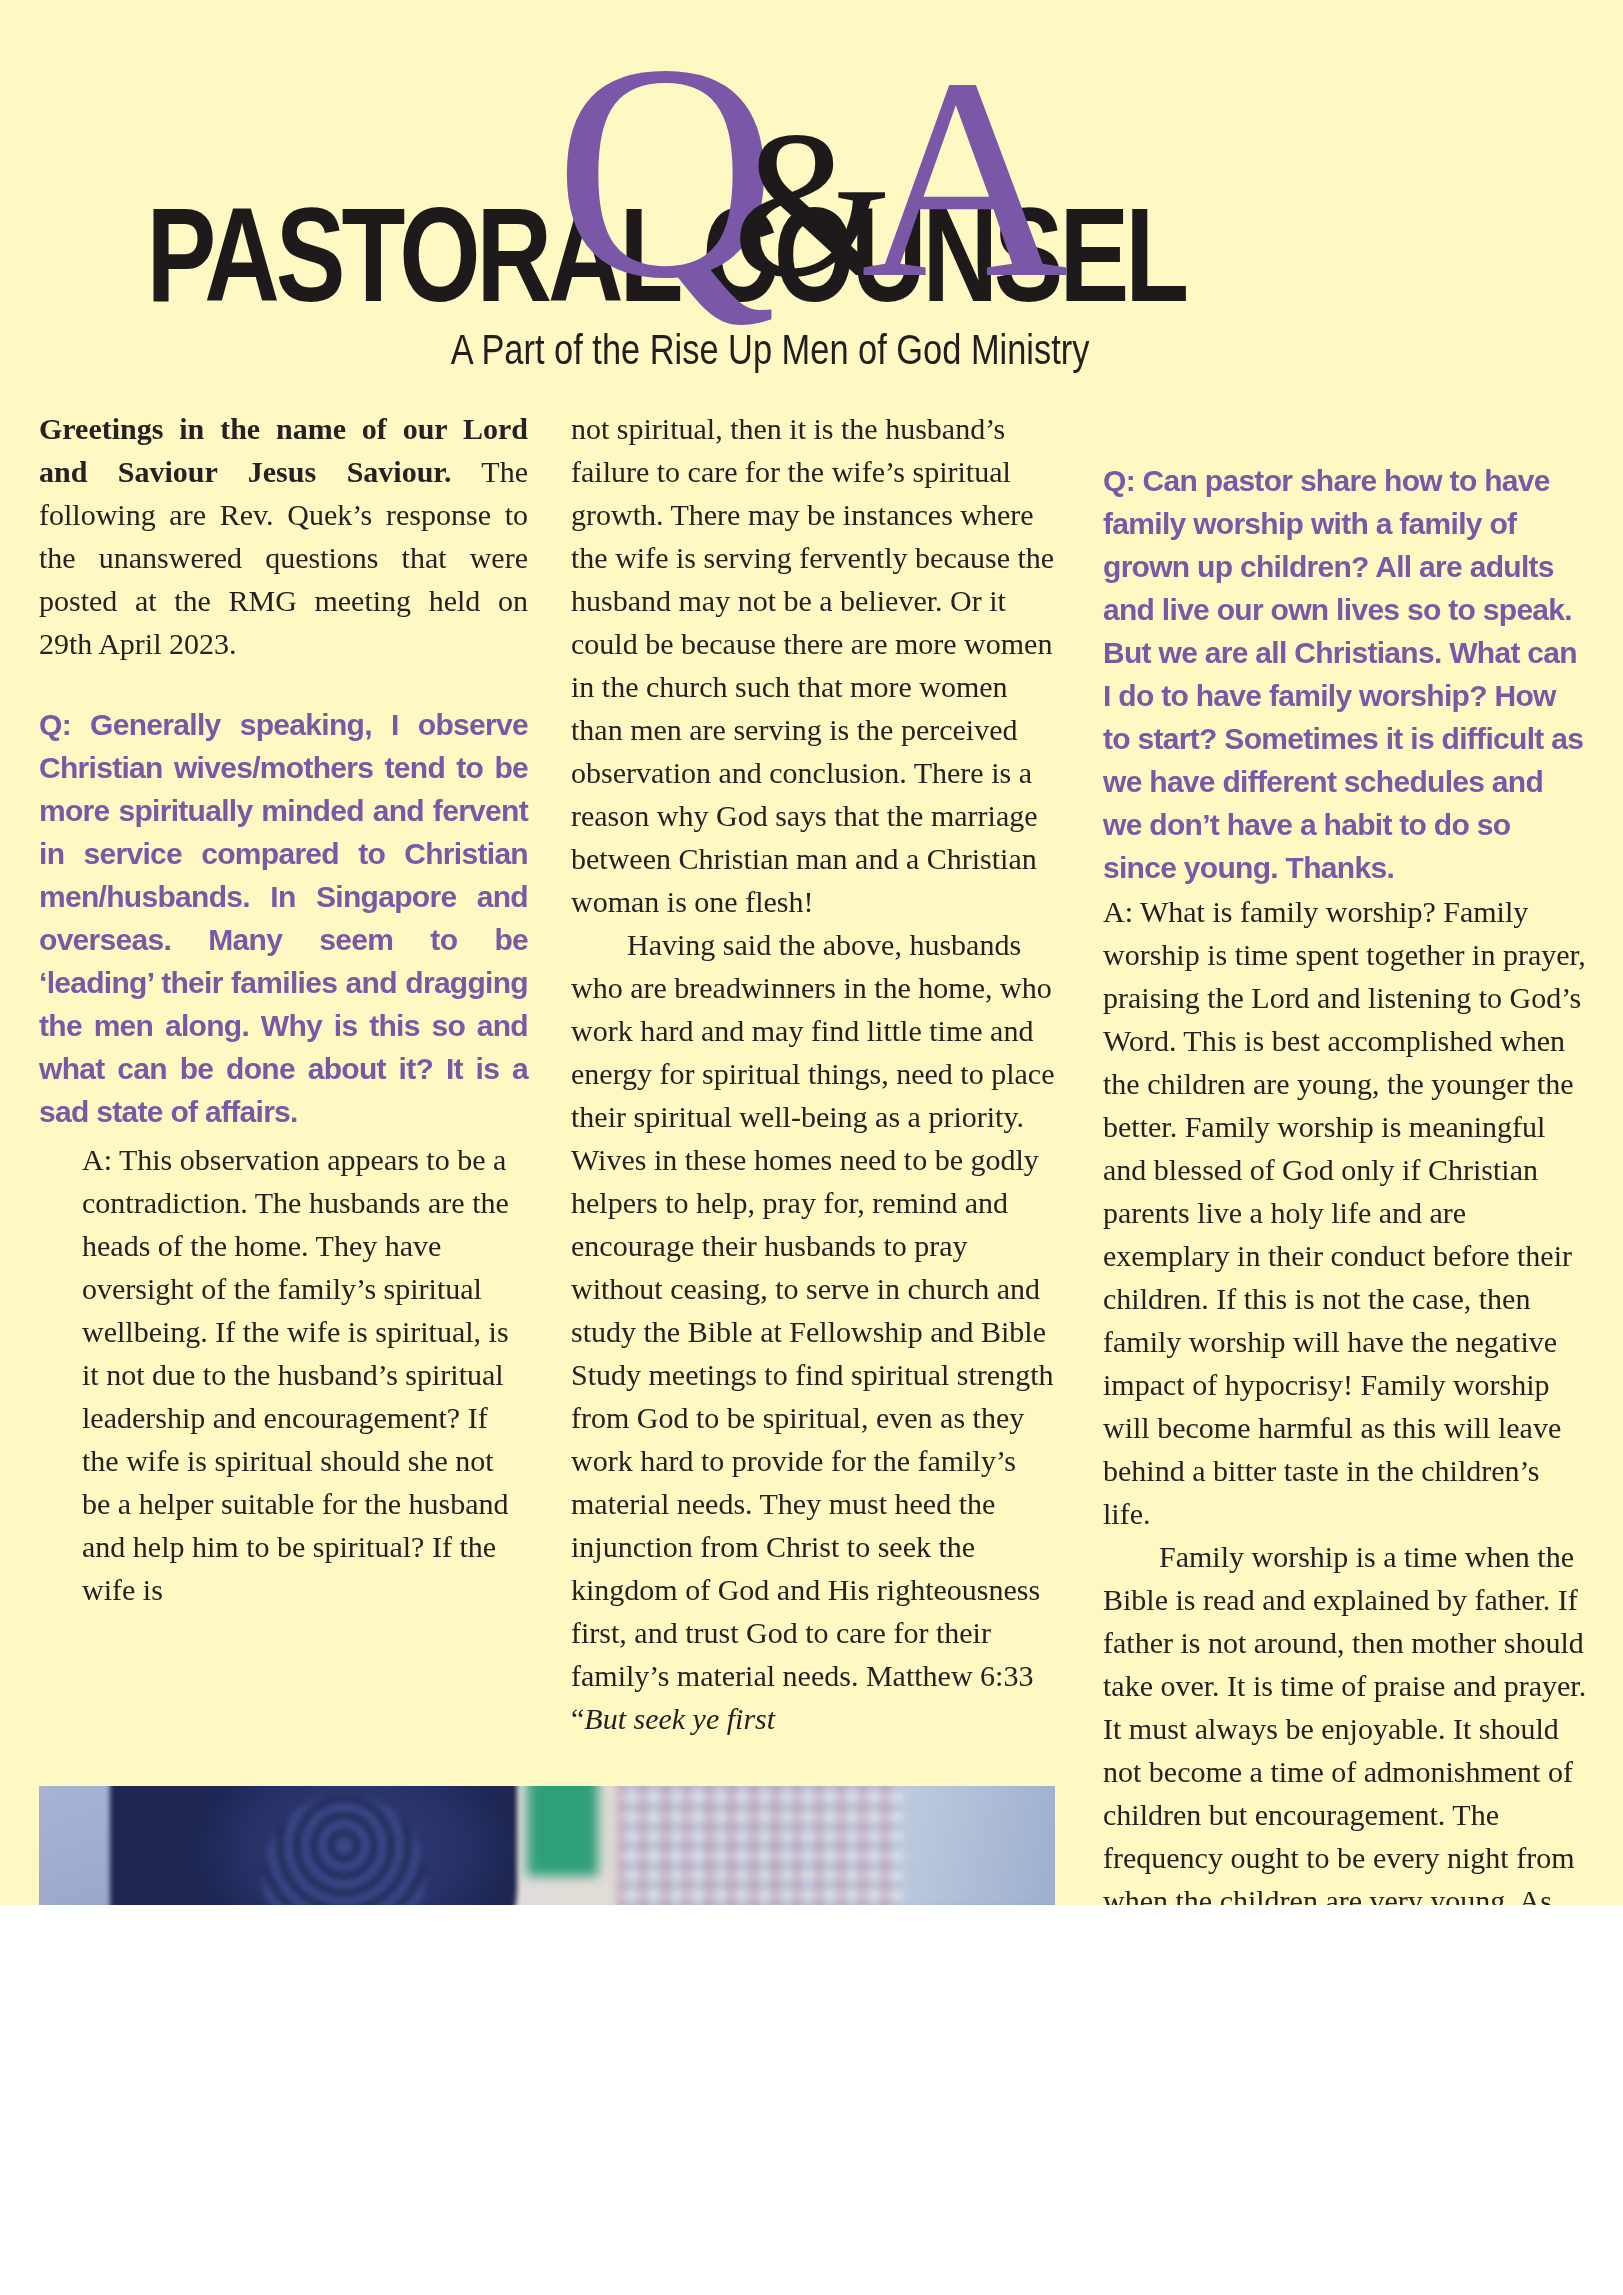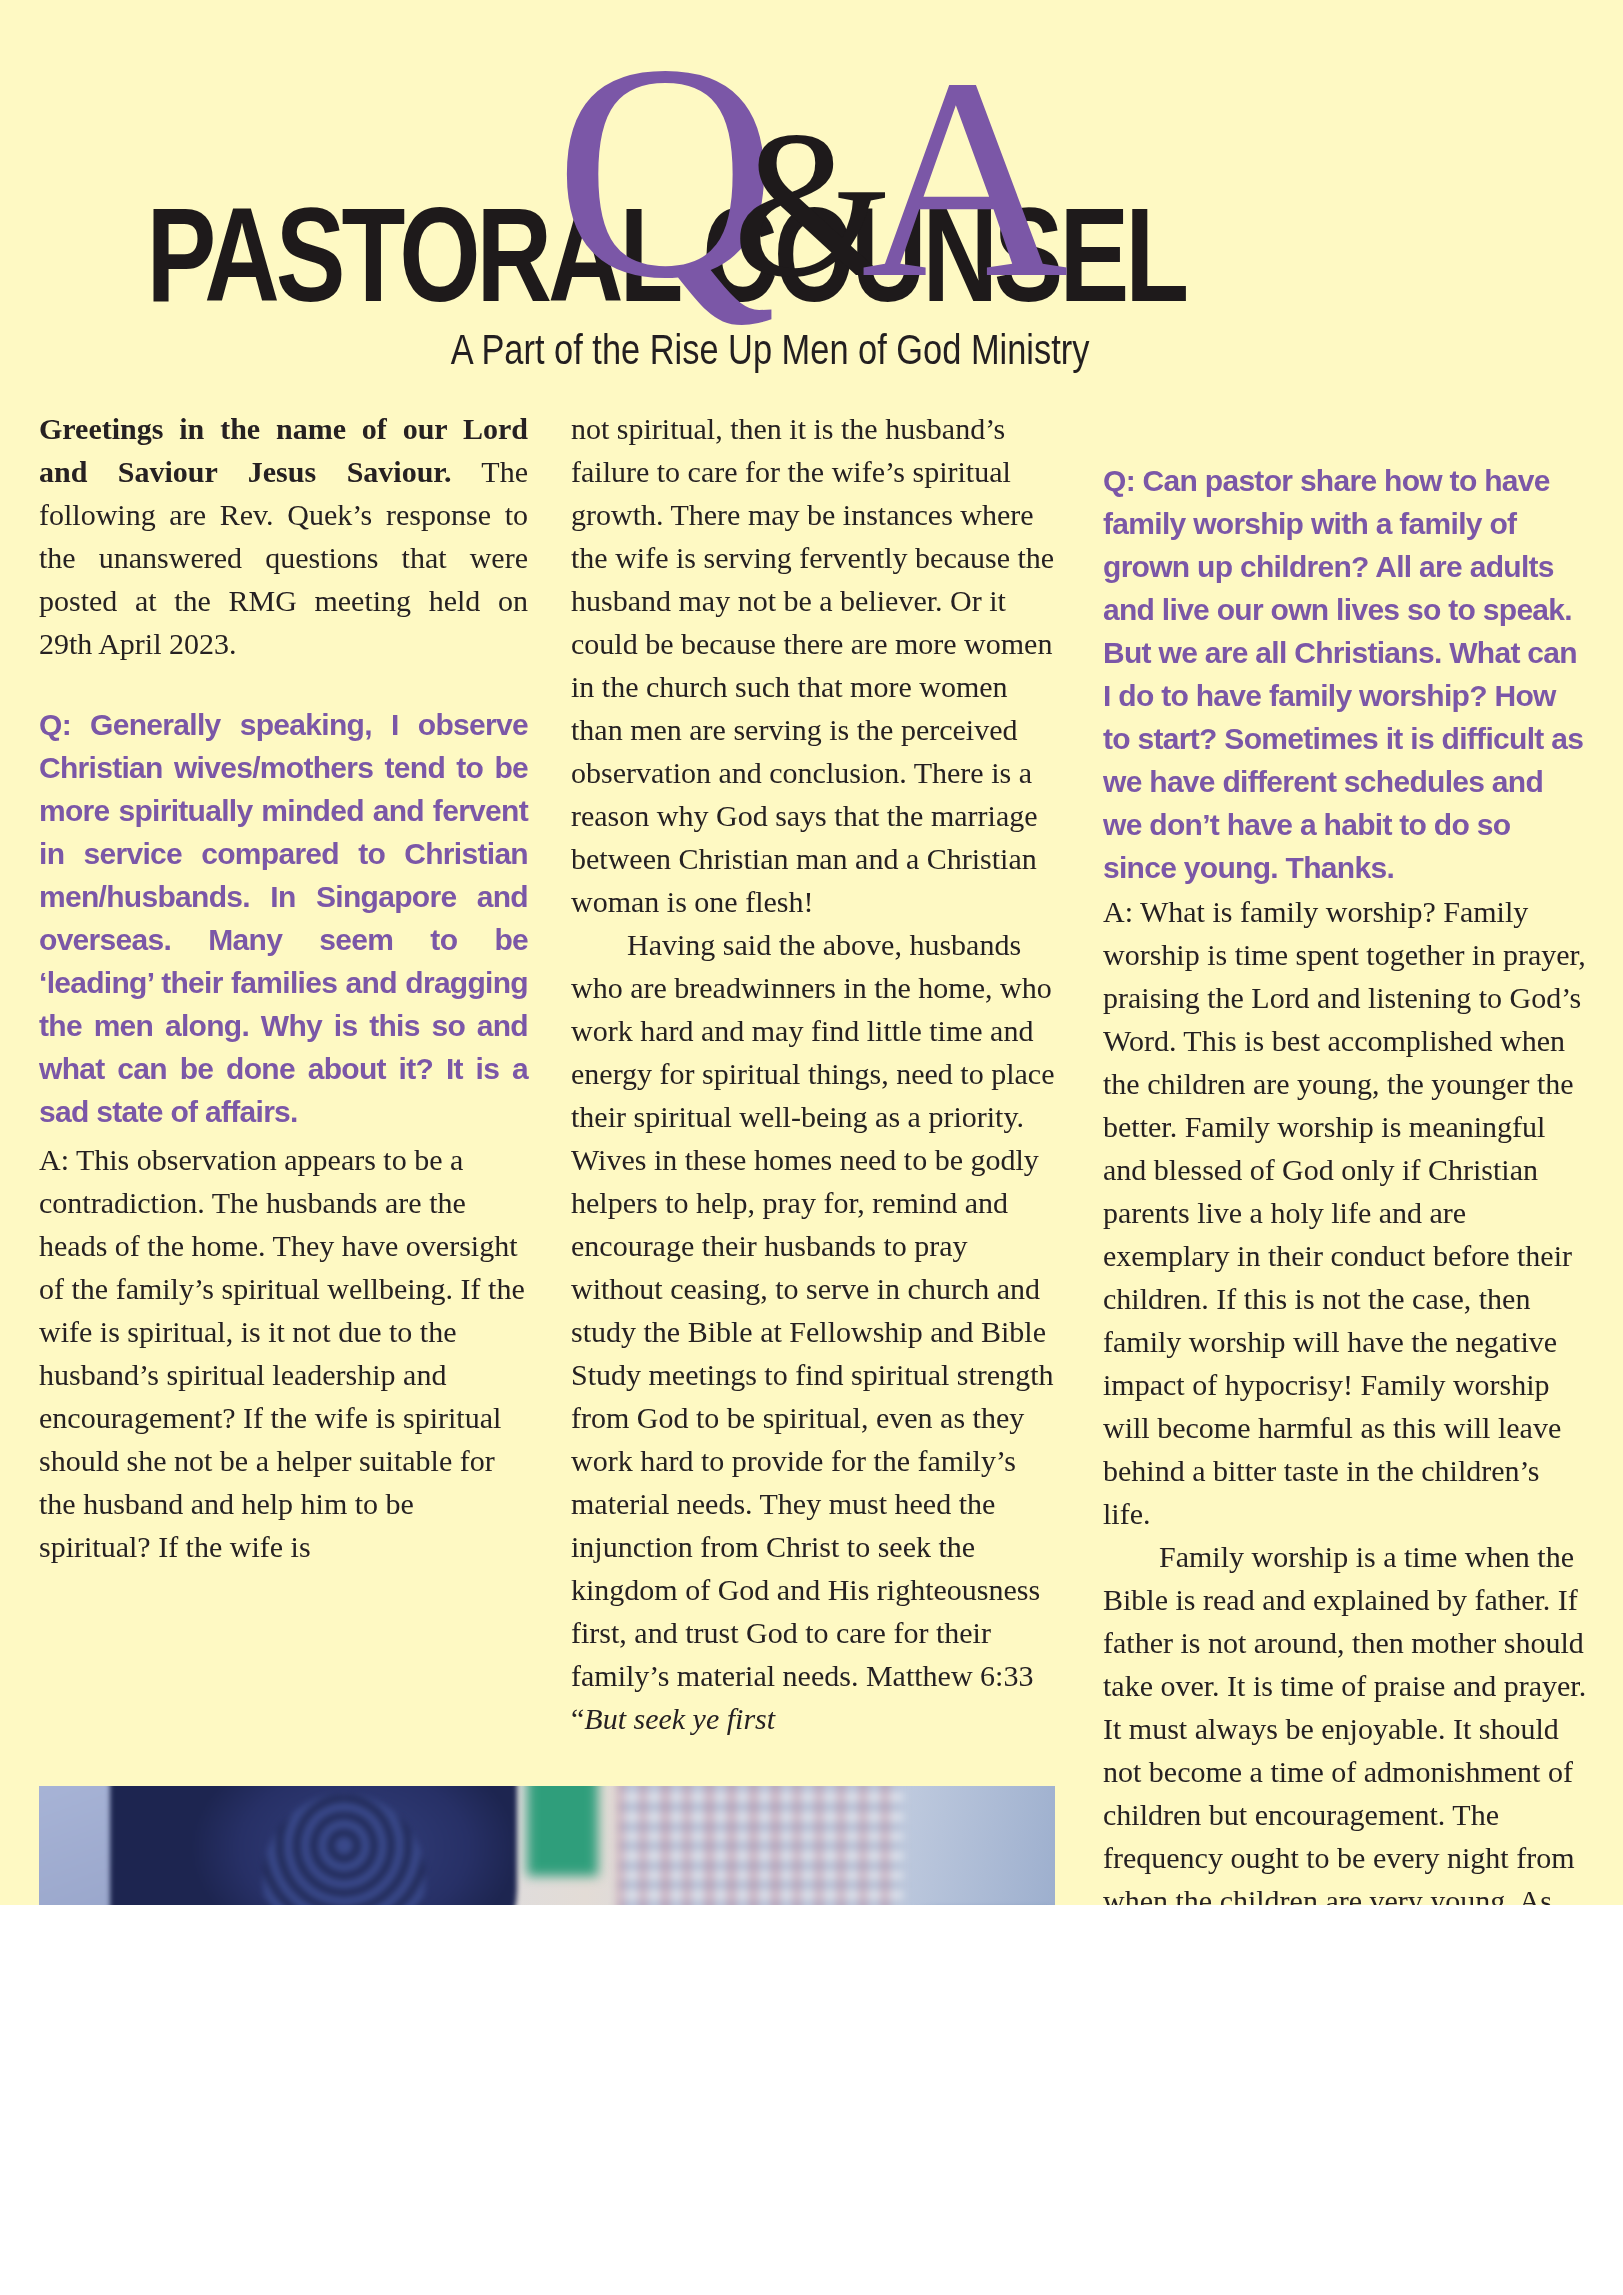--- a/index.html
+++ b/index.html
@@ -34,21 +34,21 @@
   p{margin:0;}
   .serif{font-family:"Liberation Serif",serif;color:#262122;}
   .boldlead{font-weight:bold;}
   .qtext{font-family:"Liberation Sans",sans-serif;font-weight:bold;color:#7B57A7;
          font-size:30px;line-height:43px;letter-spacing:-0.7px;}
   .family{margin-top:17px;height:72px;}
   .family span{display:inline-block;font-family:"Liberation Sans",sans-serif;font-weight:bold;
          font-size:58px;line-height:1;color:#7B57A7;letter-spacing:-0.7px;
          transform:scaleX(0.84);transform-origin:left center;}
   .q1{margin-top:38px;}
-  .a1{margin-top:5.2px;}
+  .a1{margin-top:5.2px;margin-left:43px;}
   .ital{font-style:italic;}
   .indent{text-indent:56px;}
   .q2{margin-top:52px;}
   .a2{margin-top:1.3px;}
 
   
   .photo{position:absolute;left:39px;top:1786px;width:1016px;height:409px;overflow:hidden;
          background:#cfd4e2;}
   .ph{position:absolute;}
   .ph-bg{inset:0;background:linear-gradient(100deg,#aeb9d6 0%,#d9dfe9 30%,#e3dcd6 52%,#cfd7e6 72%,#93a7c9 100%);}

